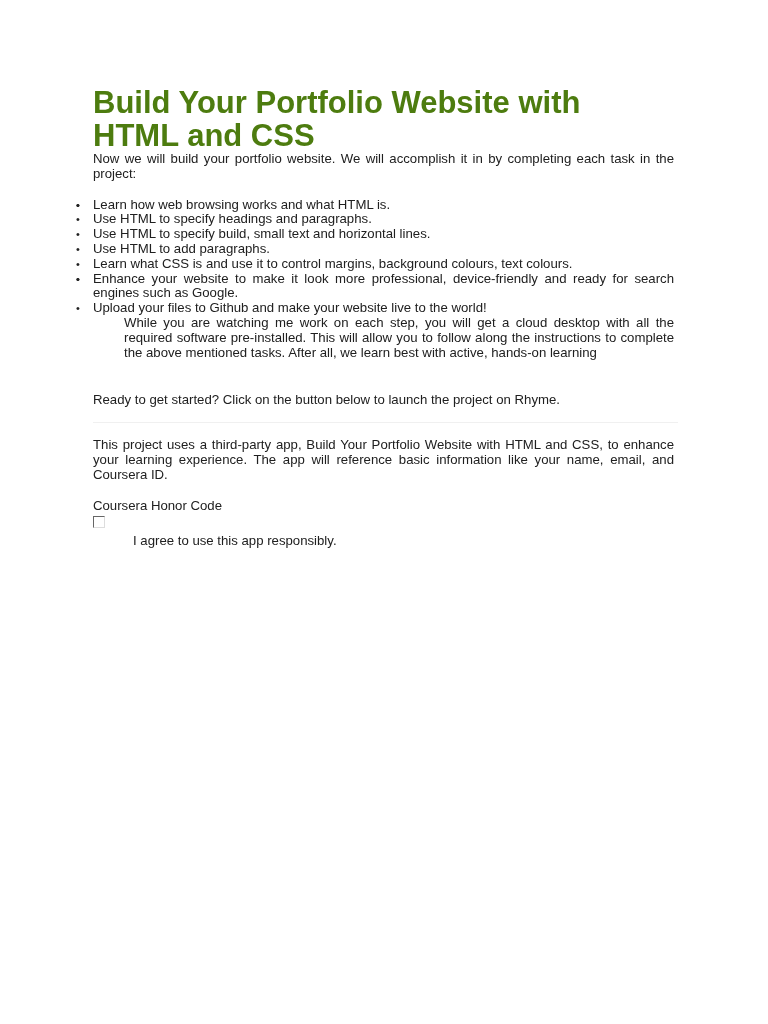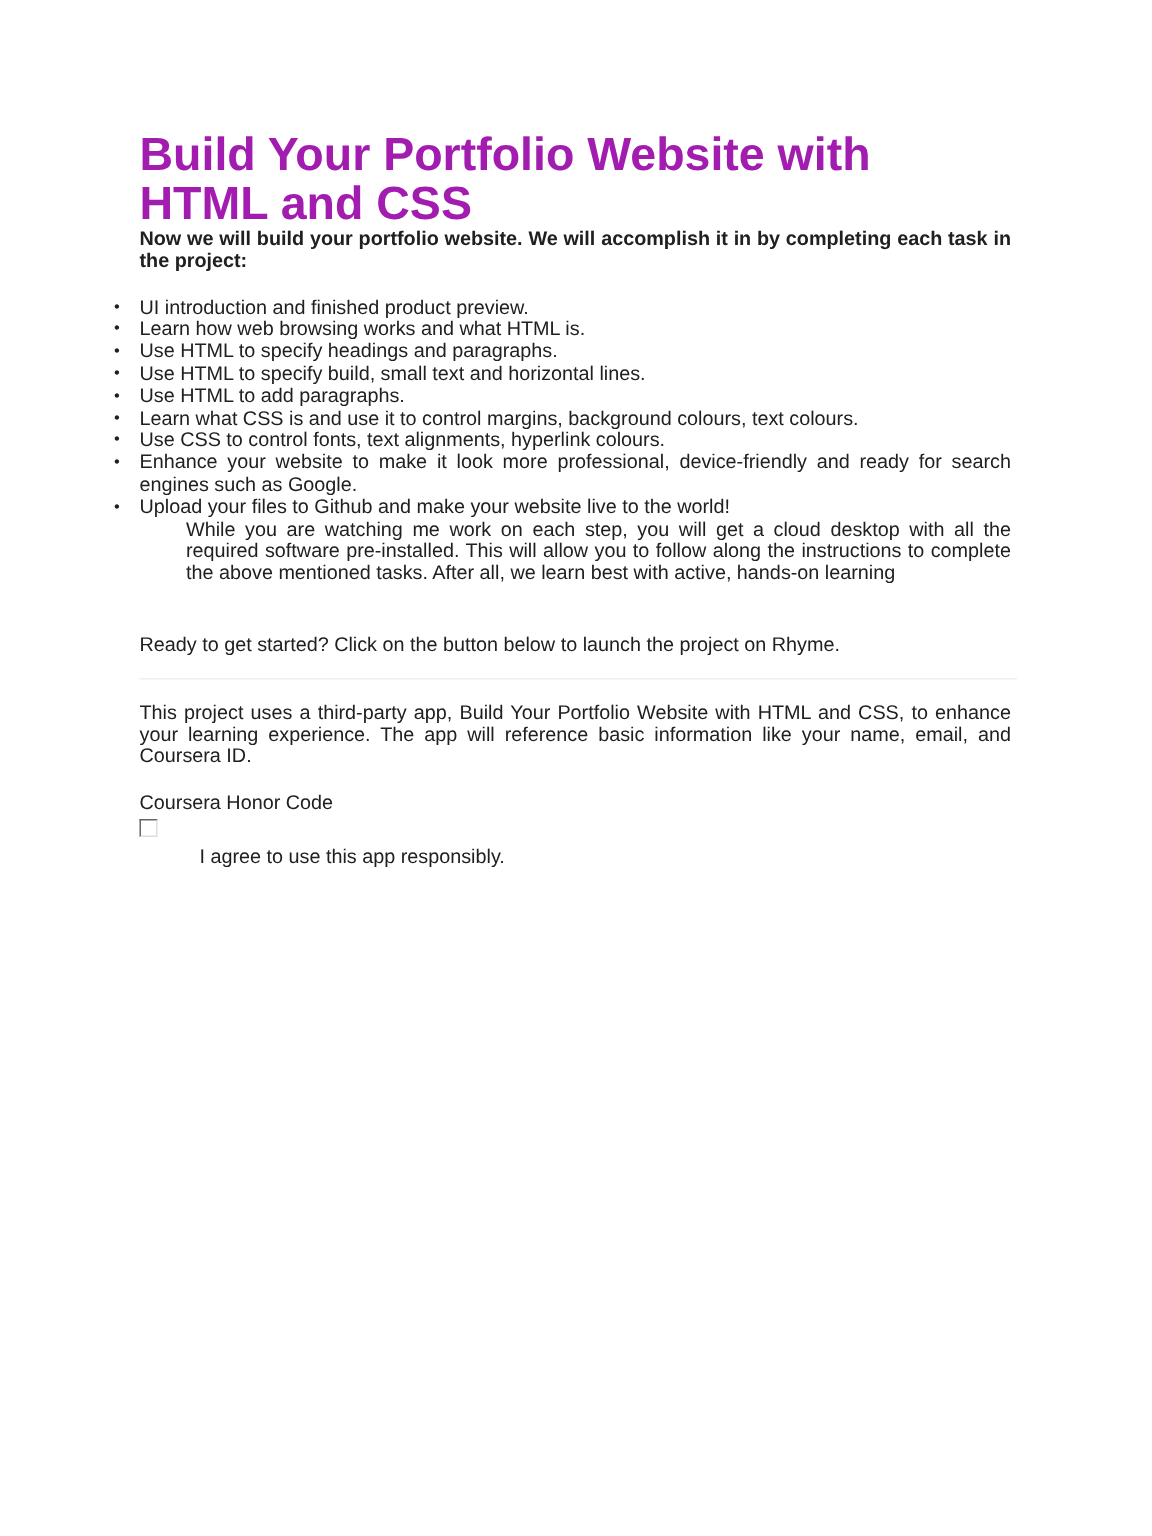--- a/index.html
+++ b/index.html
@@ -20,33 +20,32 @@
       left: 93px;
       top: 86px;
       width: 581px;
     }
     h1 {
       margin: 0;
       font-family: "Liberation Sans", sans-serif;
       font-weight: bold;
       font-size: 31px;
       line-height: 33px;
-      color: #a21caf;
+      color: #4d7c0f;
       letter-spacing: 0px;
     }
     p, li {
       font-size: 13.2px;
       line-height: 14.8px;
       text-align: justify;
       margin: 0;
       color: #202020;
     }
     .intro {
       margin-top: 0px;
-      font-weight: bold;
     }
     ul.tasks {
       list-style: none;
       margin: 16px 0 0 0;
       padding: 0;
     }
     ul.tasks li {
       position: relative;
     }
     ul.tasks li .bullet {
@@ -96,27 +95,27 @@
   </style>
 </head>
 <body>
 
 <div class="page">
   <h1>Build Your Portfolio Website with HTML and CSS</h1>
 
   <p class="intro">Now we will build your portfolio website. We will accomplish it in by completing each task in the project:</p>
 
   <ul class="tasks">
-    <li><span class="bullet">•</span><span>UI introduction and finished product preview.</span></li>
+    <li><span class="bullet">•</span></li>
     <li><span class="bullet">•</span><span>Learn how web browsing works and what HTML is.</span></li>
     <li><span class="bullet">•</span><span>Use HTML to specify headings and paragraphs.</span></li>
     <li><span class="bullet">•</span><span>Use HTML to specify build, small text and horizontal lines.</span></li>
     <li><span class="bullet">•</span><span>Use HTML to add paragraphs.</span></li>
     <li><span class="bullet">•</span><span>Learn what CSS is and use it to control margins, background colours, text colours.</span></li>
-    <li><span class="bullet">•</span><span>Use CSS to control fonts, text alignments, hyperlink colours.</span></li>
+    <li><span class="bullet">•</span></li>
     <li><span class="bullet">•</span><span>Enhance your website to make it look more professional, device-friendly and ready for search engines such as Google.</span></li>
     <li><span class="bullet">•</span><span>Upload your files to Github and make your website live to the world!</span></li>
   </ul>
 
   <p class="after-list">While you are watching me work on each step, you will get a cloud desktop with all the required software pre-installed. This will allow you to follow along the instructions to complete the above mentioned tasks. After all, we learn best with active, hands-on learning</p>
 
   <p class="cta">Ready to get started? Click on the button below to launch the project on Rhyme.</p>
 
   <div class="separator"></div>
 

